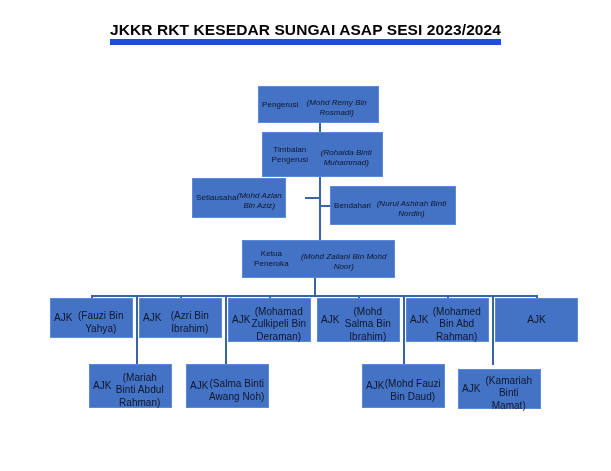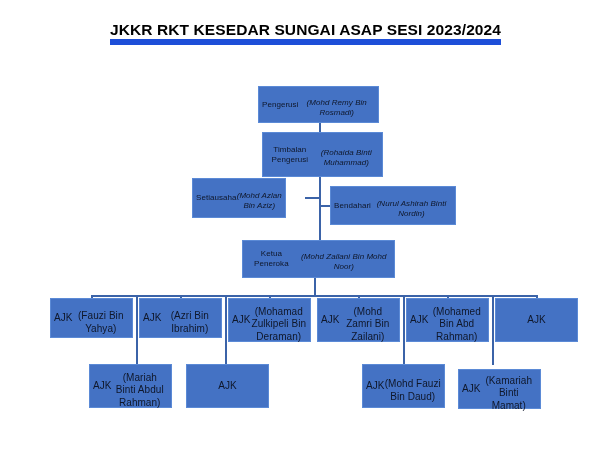--- a/index.html
+++ b/index.html
@@ -129,39 +129,40 @@
     <div class="person">(Azri Bin Ibrahim)</div>
   </div>
 
   <div class="node" style="left:228px; top:298px; width:83px; height:44px;">
     <div class="role">AJK</div>
     <div class="person">(Mohamad Zulkipeli Bin Deraman)</div>
   </div>
 
   <div class="node" style="left:317px; top:298px; width:83px; height:44px;">
     <div class="role">AJK</div>
-    <div class="person">(Mohd Zamri Bin Zailani)</div>
+    <div class="person">(Mohd Salma Bin Ibrahim)</div>
   </div>
 
   <div class="node" style="left:406px; top:298px; width:83px; height:44px;">
     <div class="role">AJK</div>
     <div class="person">(Mohamed Bin Abd Rahman)</div>
   </div>
 
   <div class="node" style="left:495px; top:298px; width:83px; height:44px;">
     <div class="role">AJK</div>
   </div>
 
   <div class="node" style="left:89px; top:364px; width:83px; height:44px;">
     <div class="role">AJK</div>
     <div class="person">(Mariah Binti Abdul Rahman)</div>
   </div>
 
   <div class="node" style="left:186px; top:364px; width:83px; height:44px;">
     <div class="role">AJK</div>
+    <div class="person">(Salma Binti Awang Noh)</div>
   </div>
 
   <div class="node" style="left:362px; top:364px; width:83px; height:44px;">
     <div class="role">AJK</div>
     <div class="person">(Mohd Fauzi Bin Daud)</div>
   </div>
 
   <div class="node" style="left:458px; top:369px; width:83px; height:40px;">
     <div class="role">AJK</div>
     <div class="person">(Kamariah Binti Mamat)</div>

